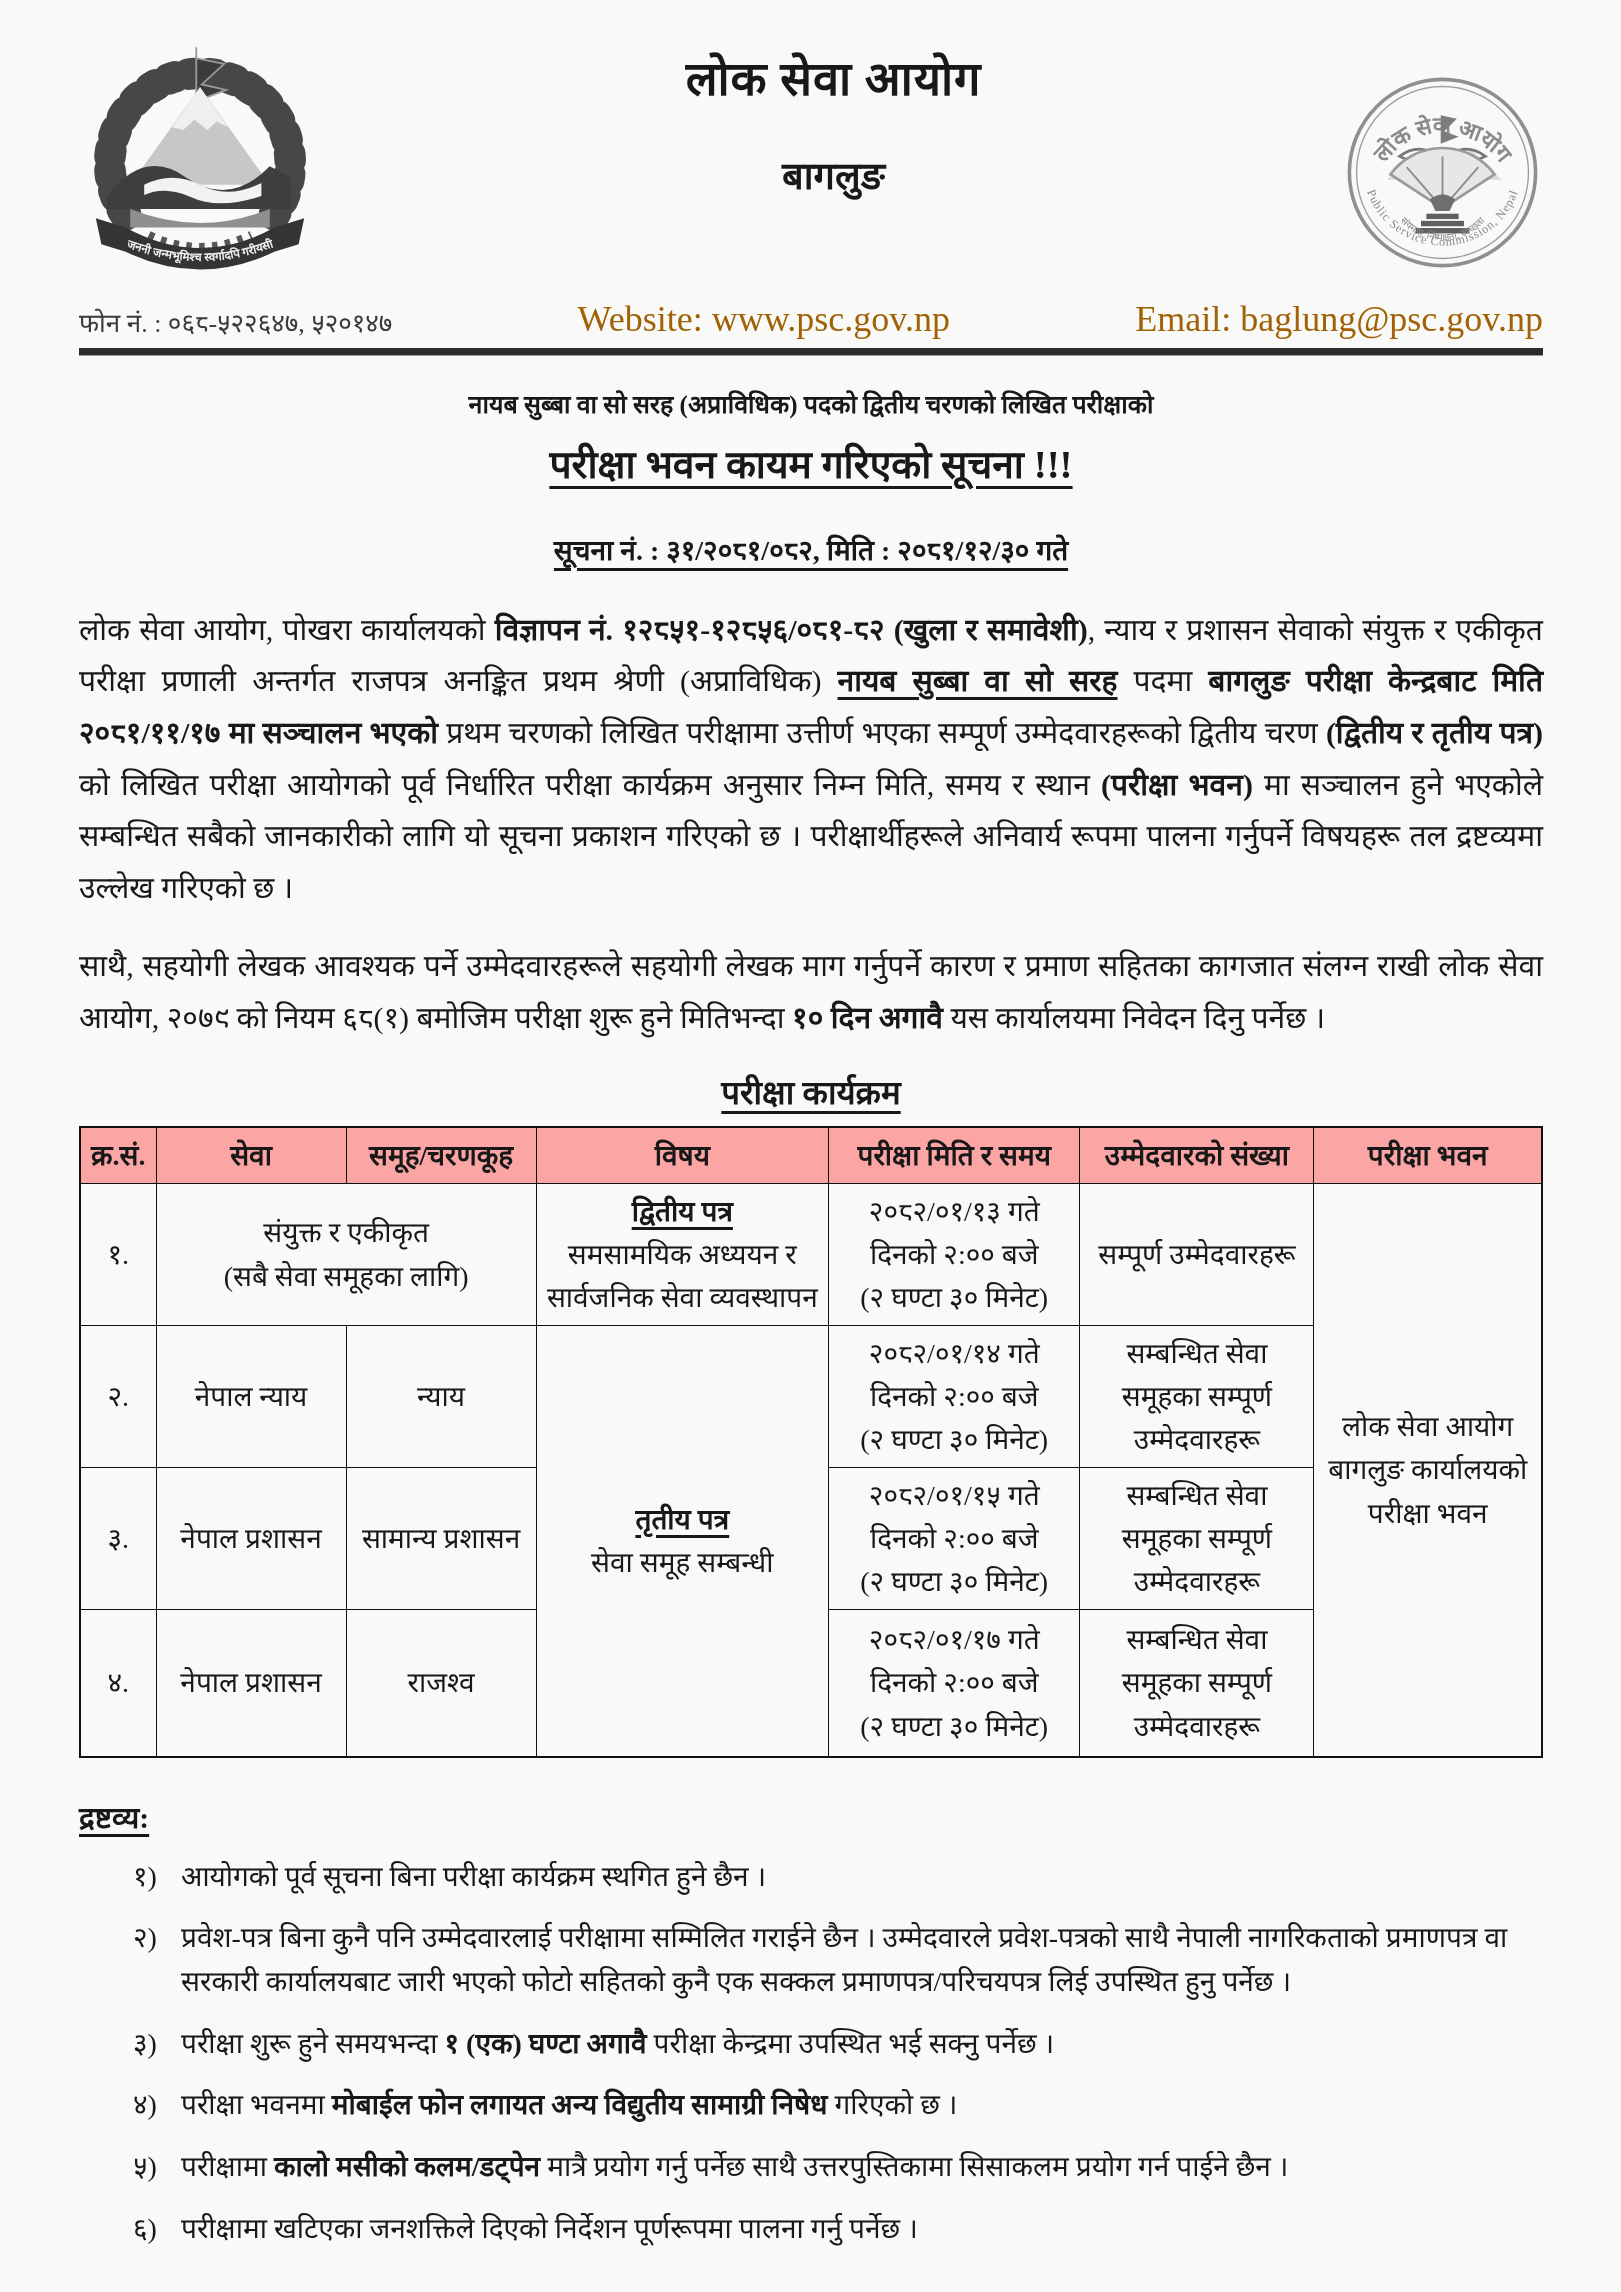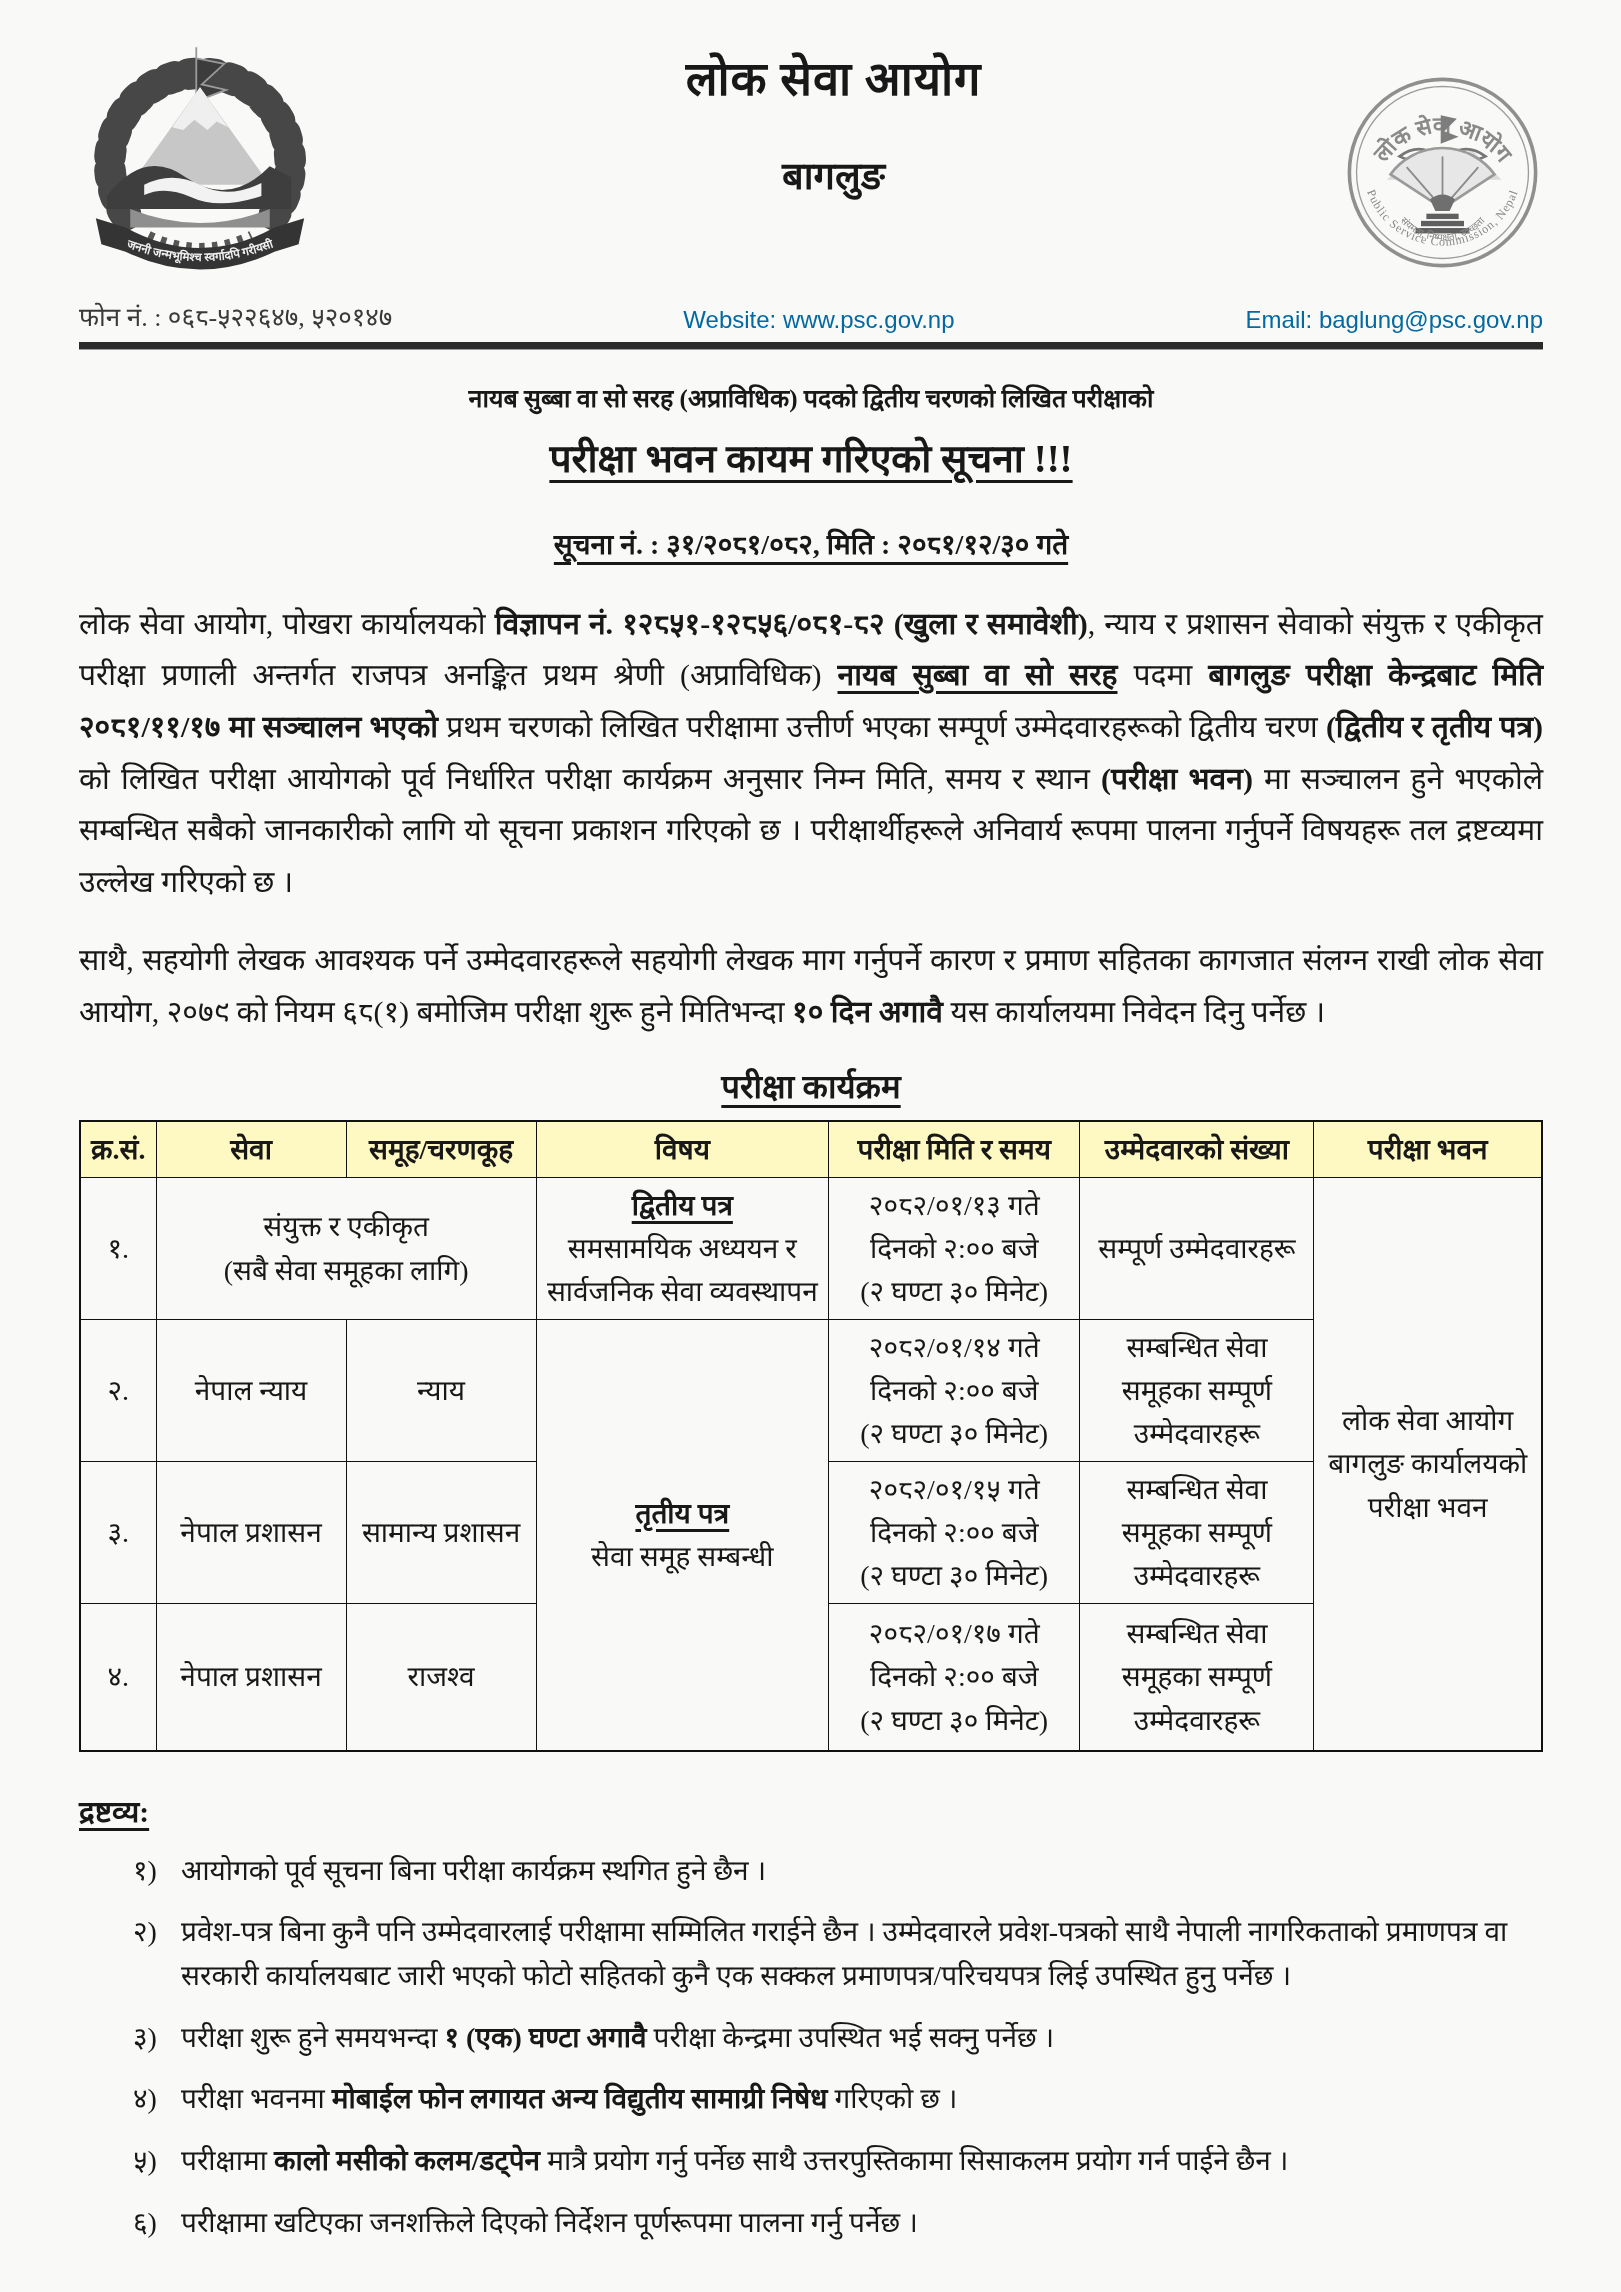--- a/index.html
+++ b/index.html
@@ -17,39 +17,39 @@
   .masthead{display:flex;justify-content:space-between;align-items:flex-start;}
   .emblem-box{width:244px;flex:none;}
   .seal-box{width:199px;flex:none;margin-top:38px;}
   .org-center{flex:1;text-align:center;padding:0 9px;}
   .org-line1{font-size:47px;font-weight:700;margin-top:9px;letter-spacing:0.9px;}
   .org-line2{font-size:66px;font-weight:700;margin-top:30px;letter-spacing:0.9px;}
   .org-line3{font-size:38px;font-weight:700;margin-top:39px;}
 
   .contact-row{display:flex;justify-content:space-between;align-items:flex-end;margin-top:5.4px;font-size:27px;color:#3a3a3a;}
   .contact-left{font-size:26px;}
-  .contact-mid,.contact-right{font-family:Liberation Sans, sans-serif;font-size:24px;color:#0369a1;}
+  .contact-mid,.contact-right{font-family:Liberation Serif, serif;font-size:36px;color:#a16207;}
   .rule{height:7.2px;background:#2b2b2b;border-bottom:1.8px solid #9a9a9a;margin-top:7.2px;}
 
   
   .t1{margin-top:30px;text-align:center;font-size:25px;font-weight:700;}
   .t2{margin-top:16px;text-align:center;font-size:39px;font-weight:700;}
   .t2 span,.t3 span{text-decoration:underline;text-decoration-thickness:2.7px;text-underline-offset:8px;}
   .t3{margin-top:41px;text-align:center;font-size:28px;font-weight:700;}
 
   
   .para{margin-top:36px;font-size:30px;line-height:1.72;text-align:justify;}
   .para+.para{margin-top:27px;}
 
   
   .tbl-caption{margin-top:25px;text-align:center;font-size:33px;font-weight:700;}
   .tbl-caption span{text-decoration:underline;text-decoration-thickness:2.7px;text-underline-offset:7.2px;}
   table.sched{width:100%;margin-top:12.5px;border-collapse:collapse;border:2.7px solid #111;table-layout:fixed;}
   table.sched th,table.sched td{border:1.8px solid #111;text-align:center;vertical-align:middle;padding:5.4px 3.6px;font-size:28px;line-height:1.55;}
-  table.sched thead th{background:#fef9c3;font-weight:700;font-size:28px;height:48px;padding:3.6px 1.8px;}
+  table.sched thead th{background:#fca5a5;font-weight:700;font-size:28px;height:48px;padding:3.6px 1.8px;}
   tr.r1{height:142px;} tr.r2{height:133px;} tr.r3{height:134px;} tr.r4{height:147px;}
 
   
   .notes{margin-top:38px;}
   .notes-heading{font-size:29.6px;font-weight:700;text-decoration:underline;text-decoration-thickness:2.7px;text-underline-offset:6.3px;}
   .note{display:flex;margin-top:18px;font-size:28px;line-height:1.56;}
   .note-num{flex:none;width:48px;margin-left:54px;}
   .note-text{flex:1;padding-right:7.2px;text-align:left;}
 
   svg text{font-family:"Liberation Serif","DejaVu Serif",serif;}

